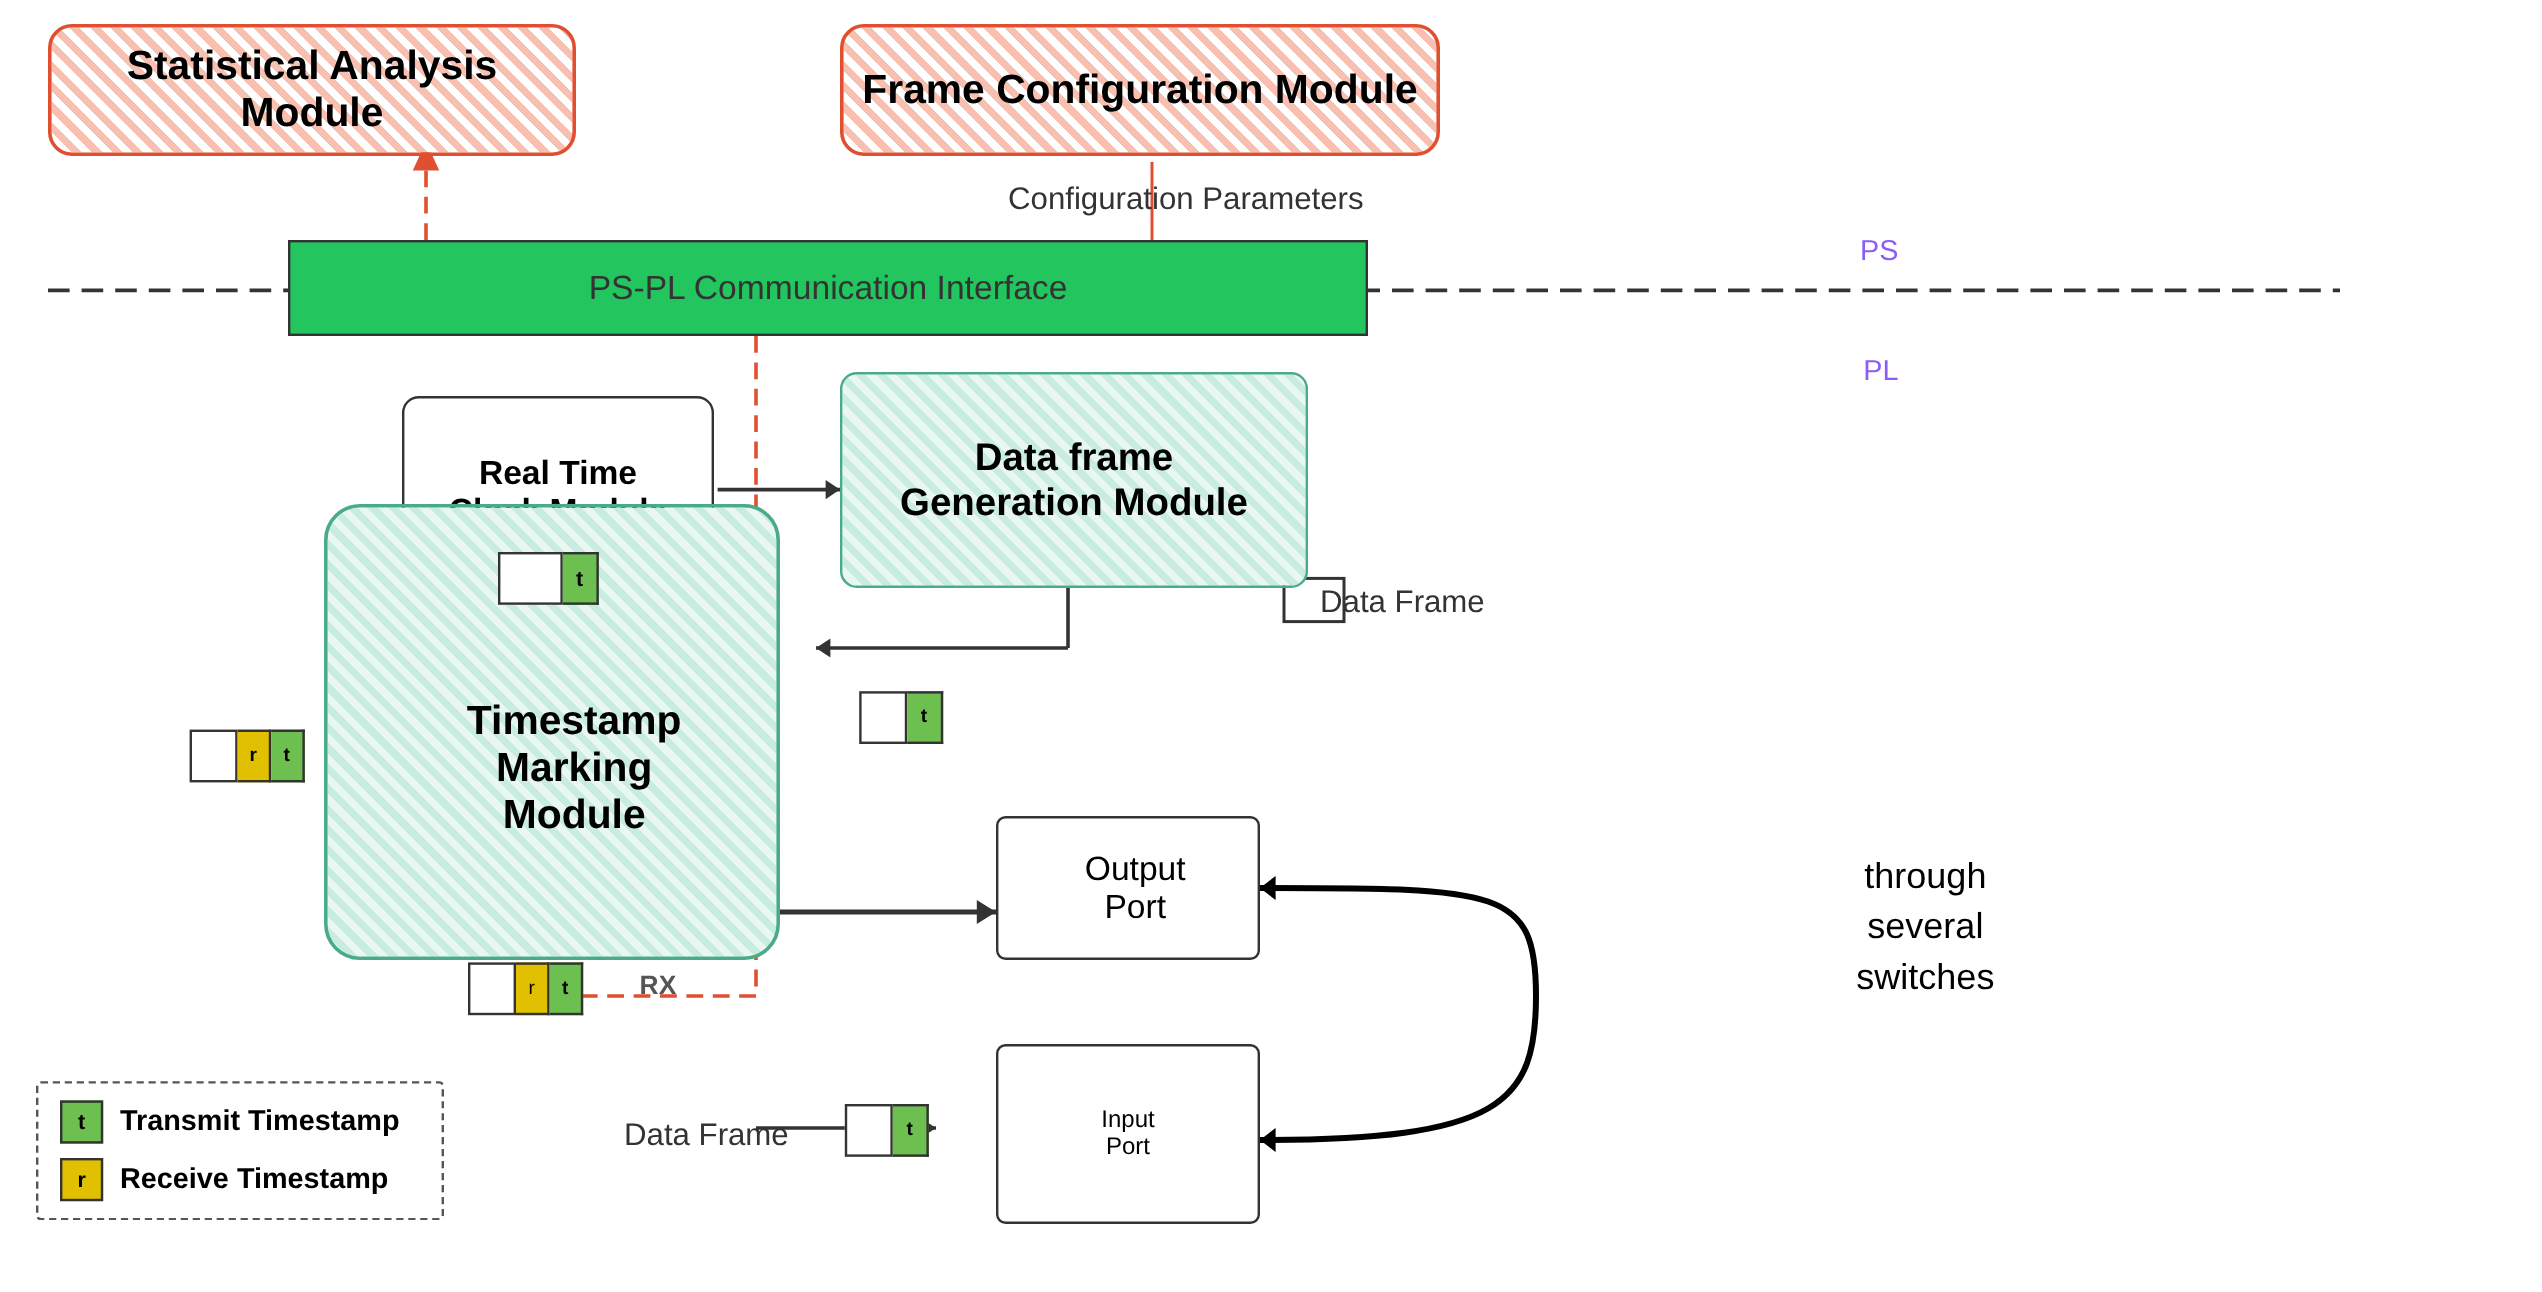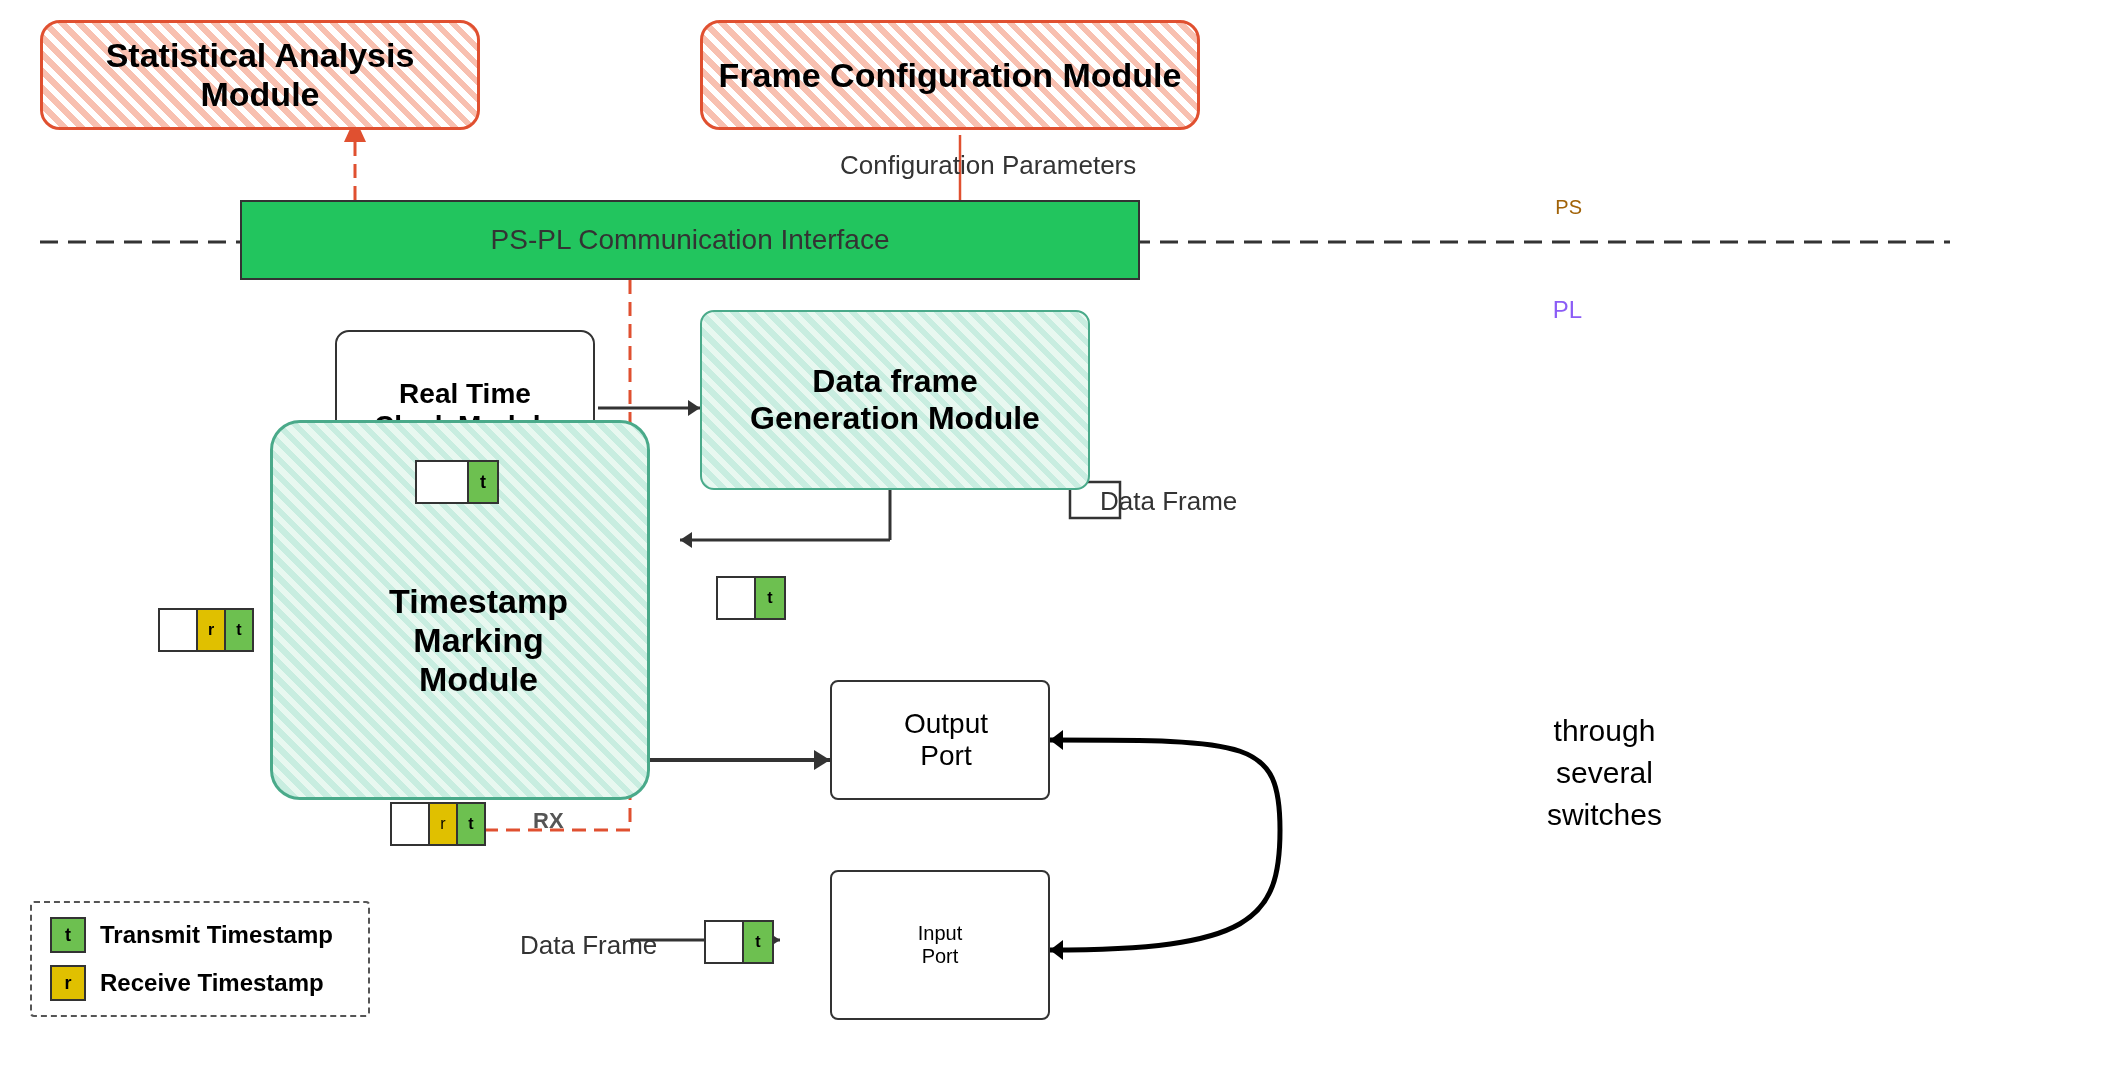--- a/index.html
+++ b/index.html
@@ -238,22 +238,22 @@
       top: 0; left: 0;
       width: 2118px;
       height: 1077px;
       pointer-events: none;
     }
 
     
     .ps-label {
       position: absolute;
       top: 196px; right: 160px;
-      font-size: 20px;
-      color: #a16207;
+      font-size: 24px;
+      color: #8b5cf6;
     }
     .pl-label {
       position: absolute;
       top: 248px; right: 160px;
       font-size: 24px;
       color: #8b5cf6;
       margin-top: 48px;
     }
 
     

